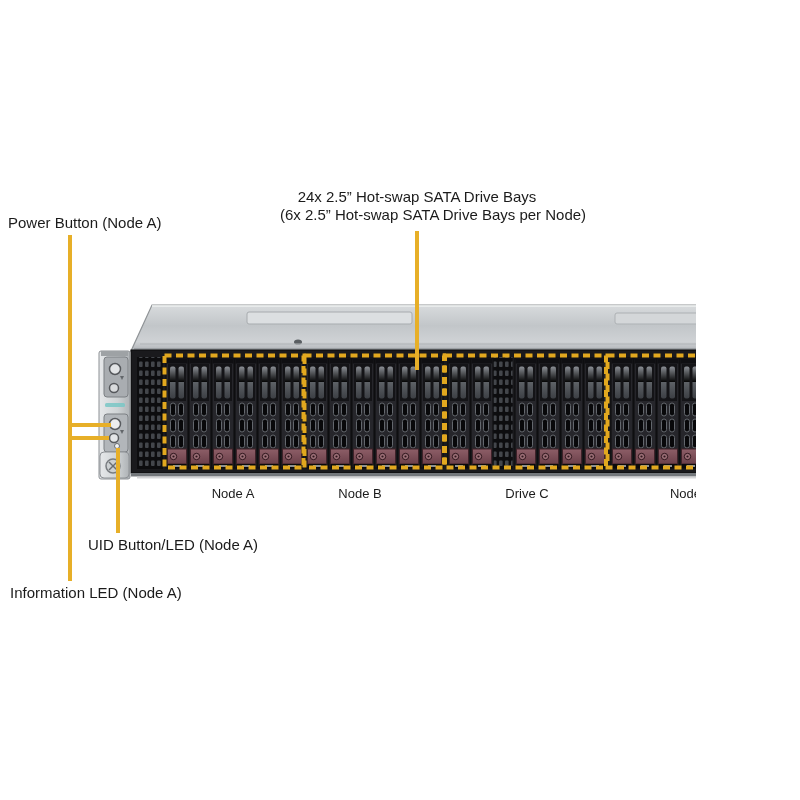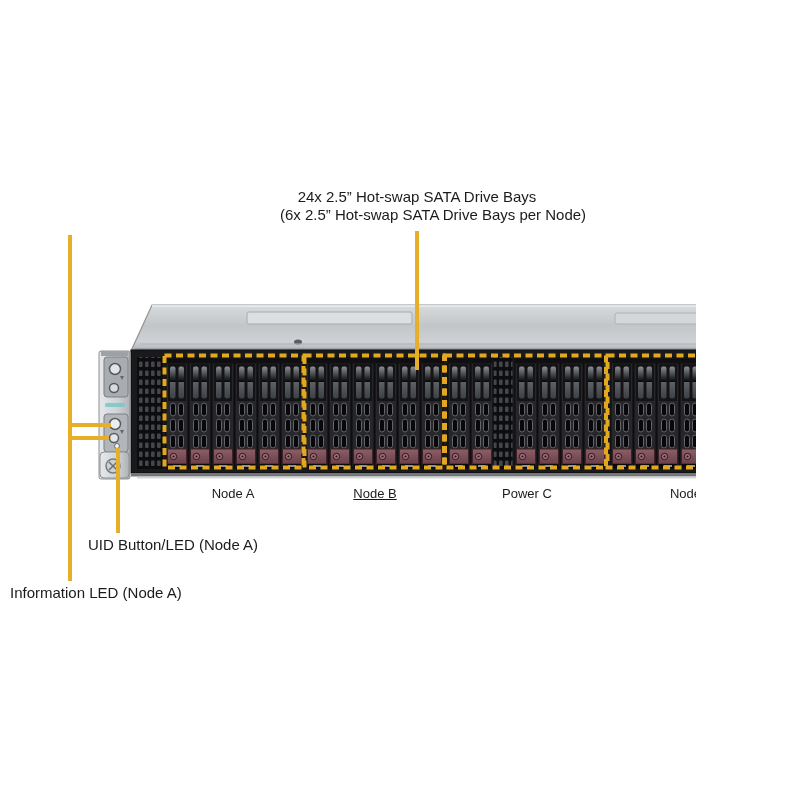--- a/index.html
+++ b/index.html
@@ -15,28 +15,29 @@
   .node-lbl{position:absolute;top:486px;font-size:13px;transform:translateX(-50%);z-index:6;white-space:nowrap;}
 </style>
 </head>
 <body>
 
 <div id="stage">
 
   <div class="lbl center" style="left:417px;top:188px;">24x 2.5” Hot-swap SATA Drive Bays</div>
   <div class="lbl center" style="left:417px;top:206px;margin-left:16px;">(6x 2.5” Hot-swap SATA Drive Bays per Node)</div>
 
+  <div class="lbl" style="left:8px;top:214px;">Power Button (Node A)</div>
 
   <div class="lbl" style="left:10px;top:584px;">Information LED (Node A)</div>
 
   <div class="lbl" style="left:88px;top:536px;">UID Button/LED (Node A)</div>
 
   <div class="node-lbl" style="left:233px;">Node A</div>
-  <div class="node-lbl" style="left:375px;text-decoration:underline;">Node B</div>
-  <div class="node-lbl" style="left:527px;">Power C</div>
+  <div class="node-lbl" style="left:360px;">Node B</div>
+  <div class="node-lbl" style="left:527px;">Drive C</div>
   <div class="node-lbl" style="left:648px;margin-left:44px;">Node D</div>
 
   <div class="callout v" style="left:68px;top:235px;height:346px;"></div>
   <div class="callout h" style="left:68px;top:423px;width:43px;"></div>
   <div class="callout h" style="left:68px;top:436px;width:41px;"></div>
   <div class="callout v" style="left:116px;top:448px;height:85px;"></div>
   <div class="callout v" style="left:415px;top:231px;height:139px;"></div>
 
   <svg id="chassis" width="800" height="800" viewBox="0 0 800 800">
     <defs>

